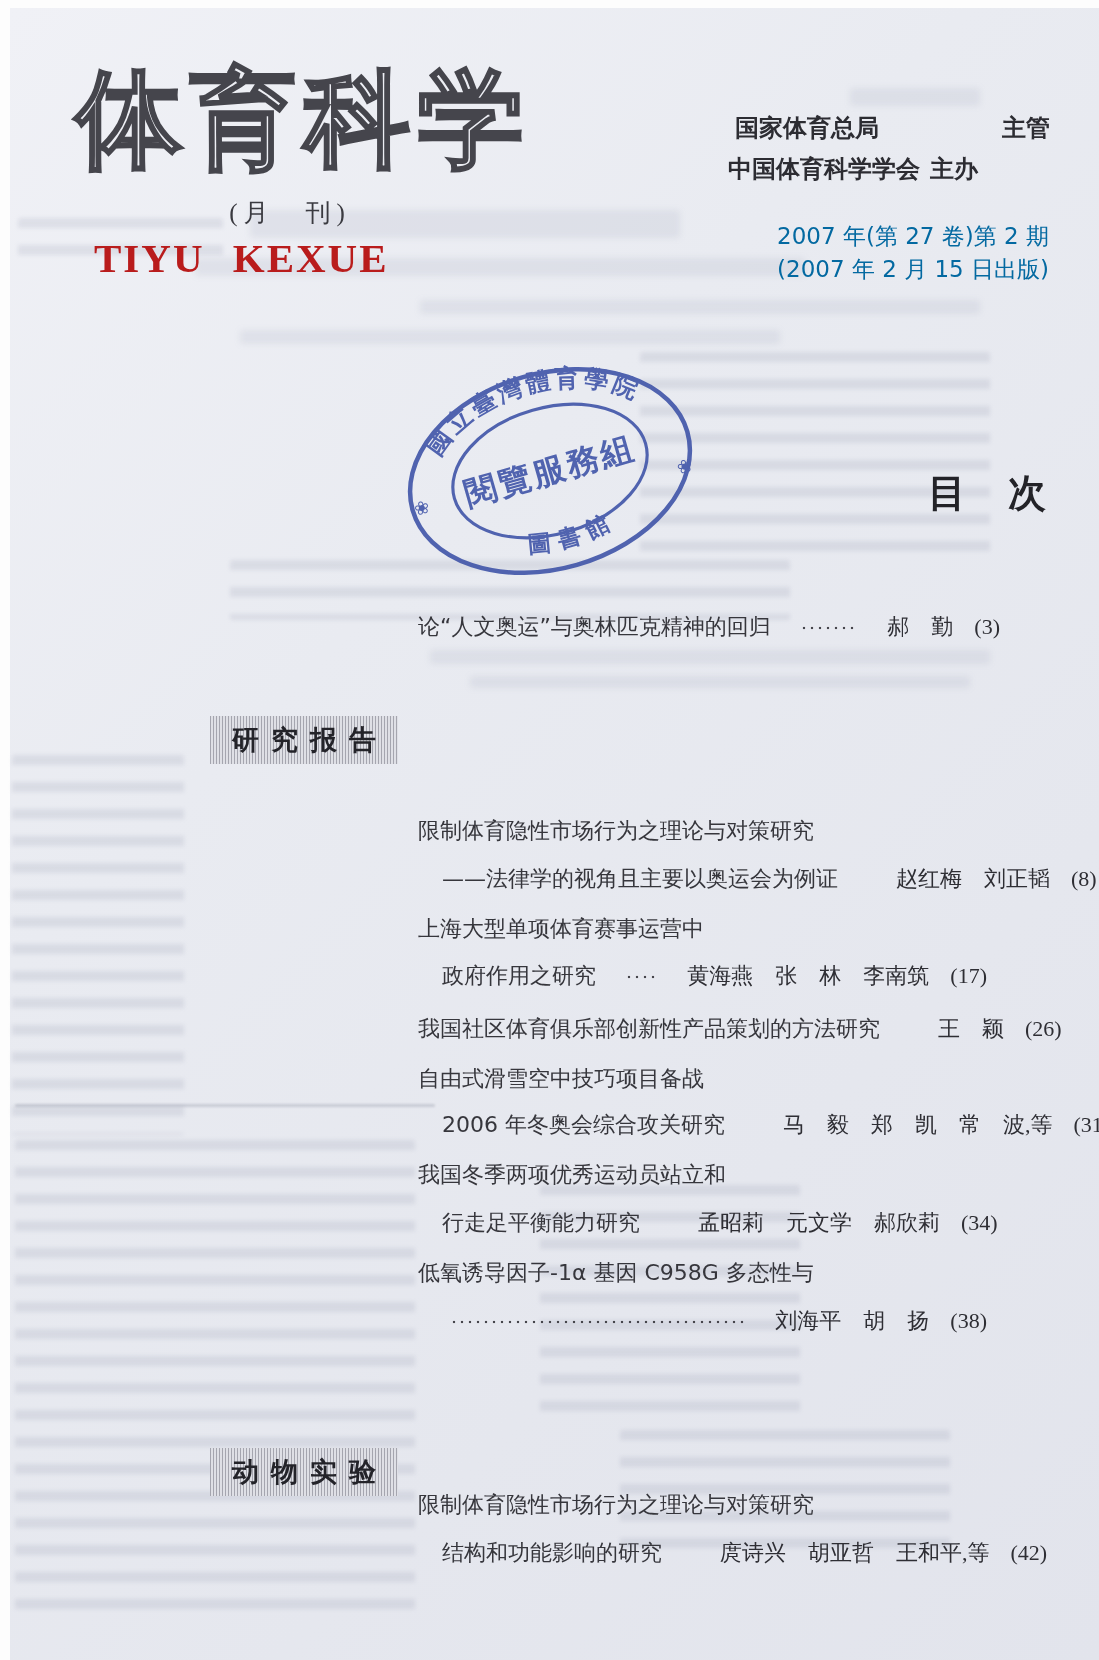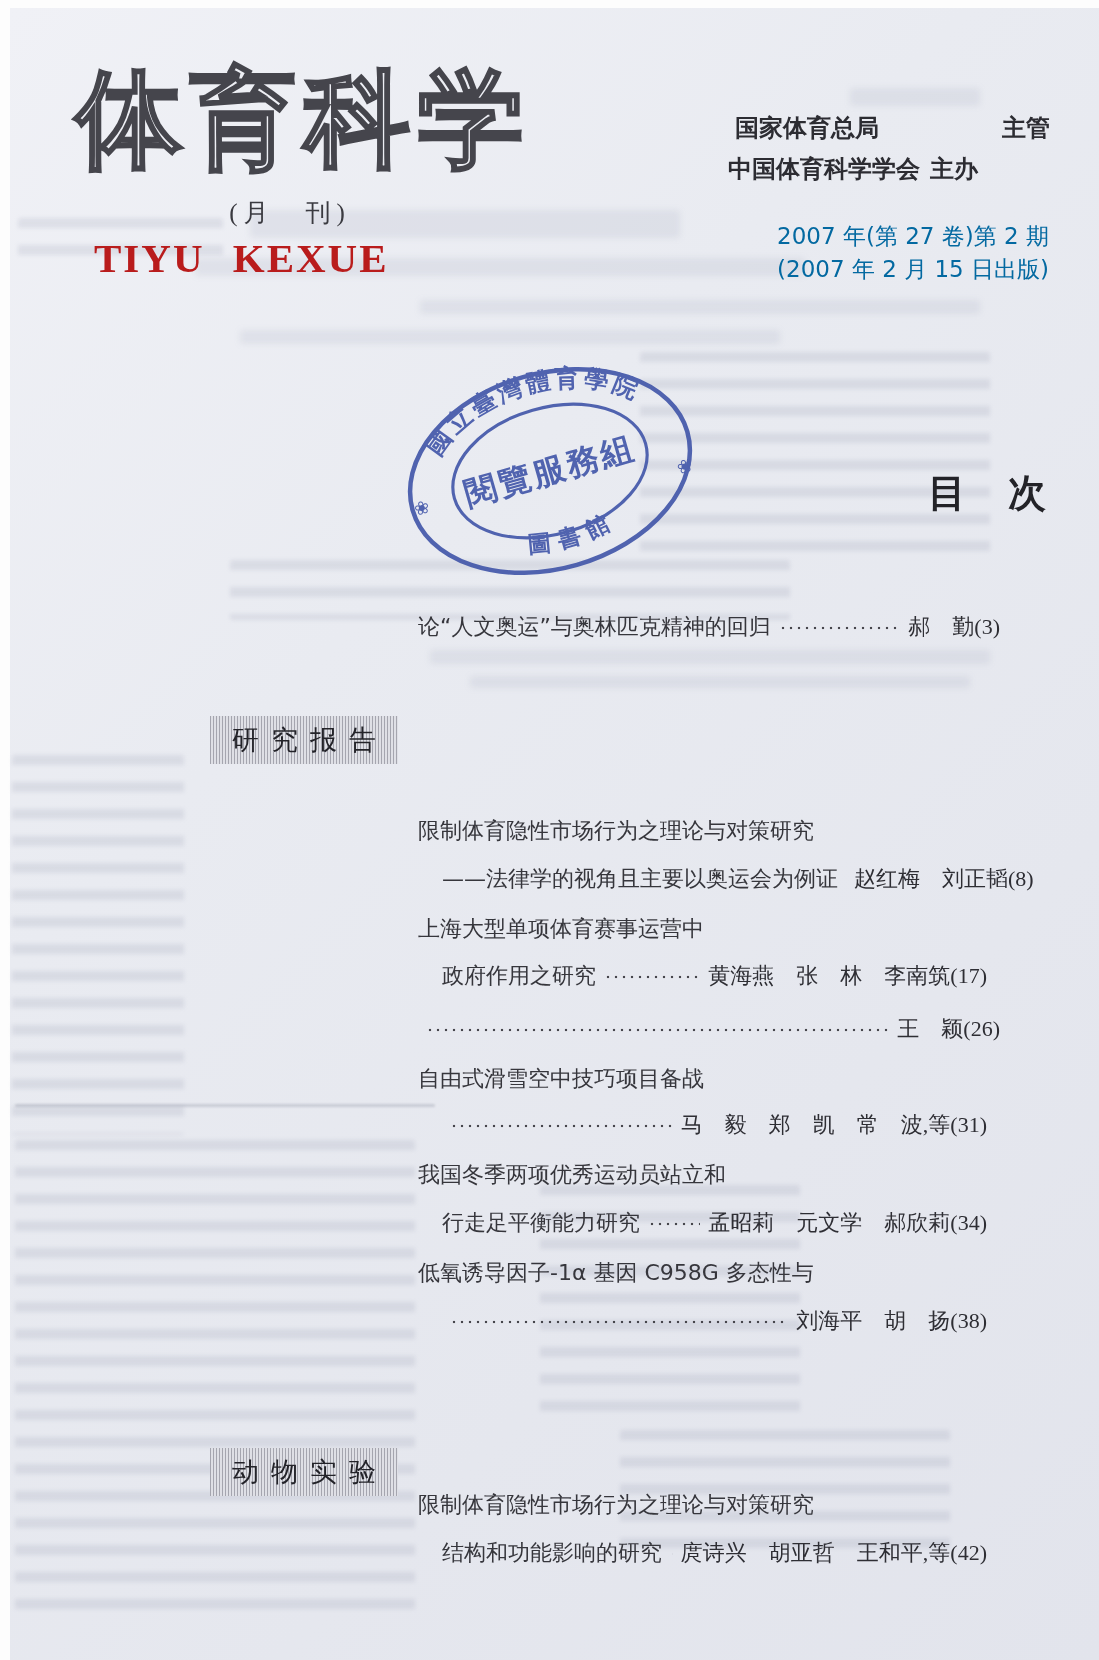--- a/index.html
+++ b/index.html
@@ -56,30 +56,30 @@
   .toc-heading{
     position:absolute;left:928px;top:468px;
     font-size:38px;font-weight:bold;letter-spacing:42px;color:#232328;white-space:nowrap;
   }
   
   .banner{
     position:absolute;left:210px;width:188px;height:48px;
     background-color:#dfe0e6;
     background-image:repeating-linear-gradient(90deg,rgba(70,70,85,.38) 0 1px,transparent 1px 3px);
     display:flex;align-items:center;justify-content:center;
-    font-size:27px;font-weight:normal;letter-spacing:12px;text-indent:12px;
+    font-size:27px;font-weight:bold;letter-spacing:12px;text-indent:12px;
     color:#232329;white-space:nowrap;
   }
   .banner1{top:716px;}
   .banner2{top:1404px;margin-top:44px;}
   
   .row{
     position:absolute;left:418px;width:582px;
     display:flex;align-items:flex-start;
-    font-size:22px;color:#36363c;line-height:1.2;white-space:nowrap;
+    font-size:22px;color:#36363c;line-height:1.2;white-space:nowrap;gap:21px;
   }
   .row.ind{left:442px;width:545px;}
   .row .t{flex:0 0 auto;}
   .row .leader{
     flex:1 1 auto;align-self:center;height:20px;margin:0 8px;
     background-image:radial-gradient(circle,#46464c 1.3px,transparent 1.6px);
     background-size:8px 8px;background-repeat:repeat-x;background-position:0 60%;
   }
   .row .a,.row .p{
     flex:0 0 auto;font-family:"Liberation Serif",serif;
@@ -169,28 +169,30 @@
 <div class="row r3">
   <span class="t">上海大型单项体育赛事运营中</span>
 </div>
 <div class="row ind r4">
   <span class="t">政府作用之研究</span>
   <span class="leader"></span>
   <span class="a">黄海燕　张　林　李南筑</span>
   <span class="p">(17)</span>
 </div>
 <div class="row r5">
+  <span class="t">我国社区体育俱乐部创新性产品策划的方法研究</span>
   <span class="leader"></span>
   <span class="a">王　颖</span>
   <span class="p">(26)</span>
 </div>
 <div class="row r6">
   <span class="t">自由式滑雪空中技巧项目备战</span>
 </div>
 <div class="row ind r7">
+  <span class="t">2006 年冬奥会综合攻关研究</span>
   <span class="leader"></span>
   <span class="a">马　毅　郑　凯　常　波,等</span>
   <span class="p">(31)</span>
 </div>
 <div class="row r8">
   <span class="t">我国冬季两项优秀运动员站立和</span>
 </div>
 <div class="row ind r9">
   <span class="t">行走足平衡能力研究</span>
   <span class="leader"></span>

